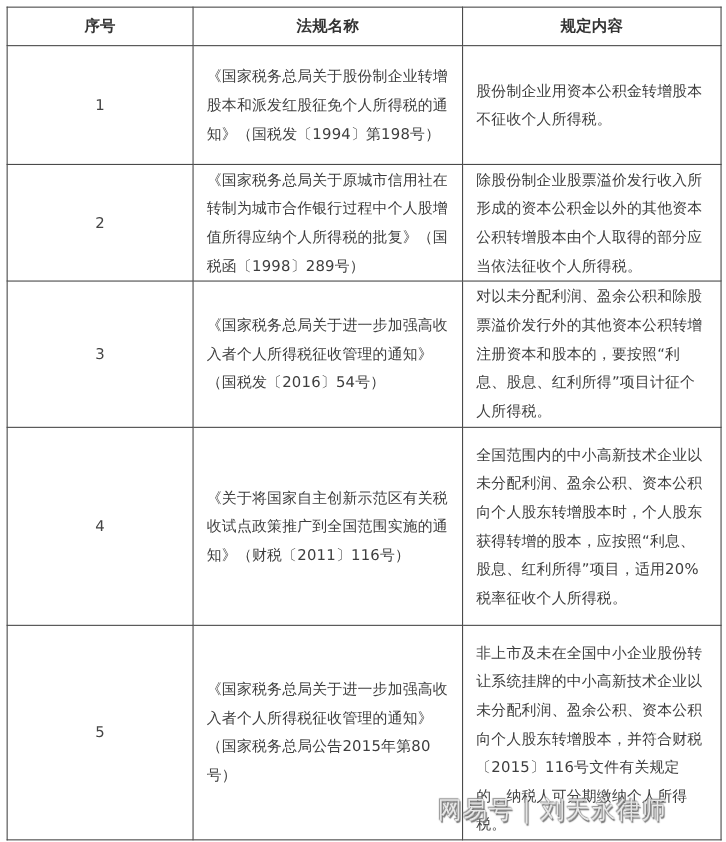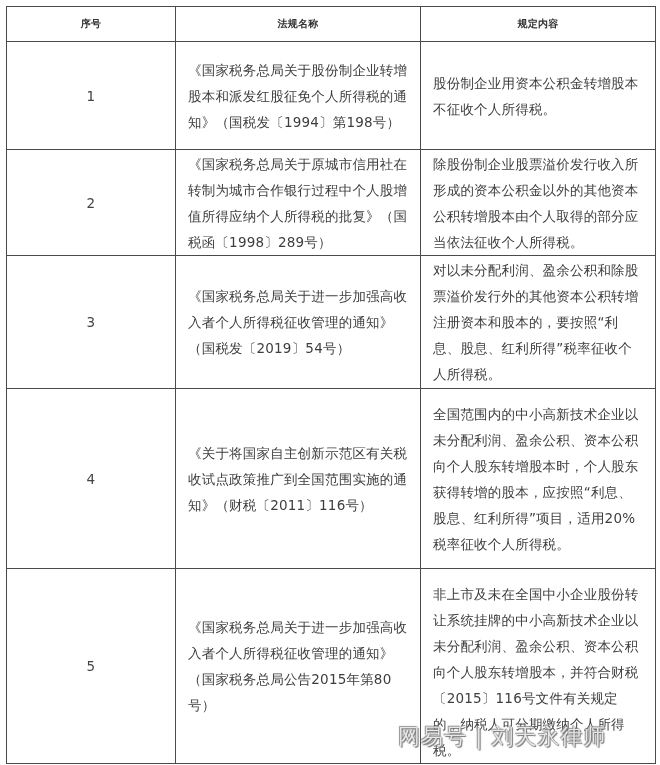--- a/index.html
+++ b/index.html
@@ -19,21 +19,21 @@
       vertical-align: middle;
       padding: 0 12px 0 12px;
       font-size: 13.5px;
       line-height: 26px;
       letter-spacing: 0.2px;
       word-break: break-all;
     }
     table.regs th {
       font-weight: bold;
       color: #333;
-      font-size: 10px;
+      font-size: 14px;
       height: 34px;
       text-align: center;
     }
     col.c1 { width: 169px; }
     col.c2 { width: 245px; }
     col.c3 { width: 235px; }
     td.seq { text-align: center; color: #444; }
     td.name, td.content { text-align: left; }
     tr.r1 td { height: 107px; }
     tr.r2 td { height: 105px; }
@@ -71,22 +71,22 @@
       <td class="name">《国家税务总局关于股份制企业转增股本和派发红股征免个人所得税的通知》（国税发〔1994〕第198号）</td>
       <td class="content">股份制企业用资本公积金转增股本不征收个人所得税。</td>
     </tr>
     <tr class="r2">
       <td class="seq">2</td>
       <td class="name">《国家税务总局关于原城市信用社在转制为城市合作银行过程中个人股增值所得应纳个人所得税的批复》（国税函〔1998〕289号）</td>
       <td class="content">除股份制企业股票溢价发行收入所形成的资本公积金以外的其他资本公积转增股本由个人取得的部分应当依法征收个人所得税。</td>
     </tr>
     <tr class="r3">
       <td class="seq">3</td>
-      <td class="name">《国家税务总局关于进一步加强高收入者个人所得税征收管理的通知》（国税发〔2019〕54号）</td>
-      <td class="content">对以未分配利润、盈余公积和除股票溢价发行外的其他资本公积转增注册资本和股本的，要按照“利息、股息、红利所得”税率征收个人所得税。</td>
+      <td class="name">《国家税务总局关于进一步加强高收入者个人所得税征收管理的通知》（国税发〔2016〕54号）</td>
+      <td class="content">对以未分配利润、盈余公积和除股票溢价发行外的其他资本公积转增注册资本和股本的，要按照“利息、股息、红利所得”项目计征个人所得税。</td>
     </tr>
     <tr class="r4">
       <td class="seq">4</td>
       <td class="name">《关于将国家自主创新示范区有关税收试点政策推广到全国范围实施的通知》（财税〔2011〕116号）</td>
       <td class="content">全国范围内的中小高新技术企业以未分配利润、盈余公积、资本公积向个人股东转增股本时，个人股东获得转增的股本，应按照“利息、股息、红利所得”项目，适用20%税率征收个人所得税。</td>
     </tr>
     <tr class="r5">
       <td class="seq">5</td>
       <td class="name">《国家税务总局关于进一步加强高收入者个人所得税征收管理的通知》（国家税务总局公告2015年第80号）</td>
       <td class="content top">非上市及未在全国中小企业股份转让系统挂牌的中小高新技术企业以未分配利润、盈余公积、资本公积向个人股东转增股本，并符合财税〔2015〕116号文件有关规定的，纳税人可分期缴纳个人所得税。</td>

